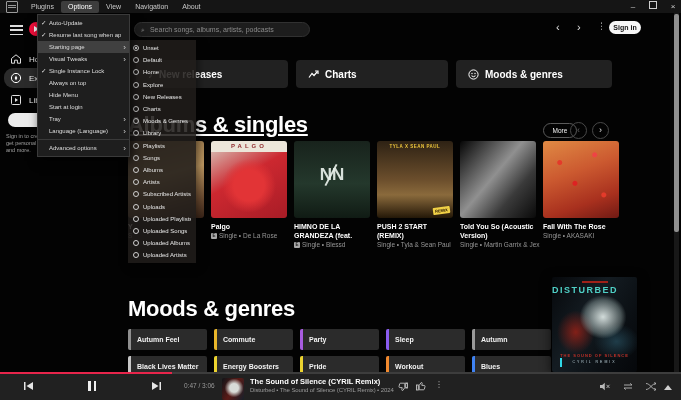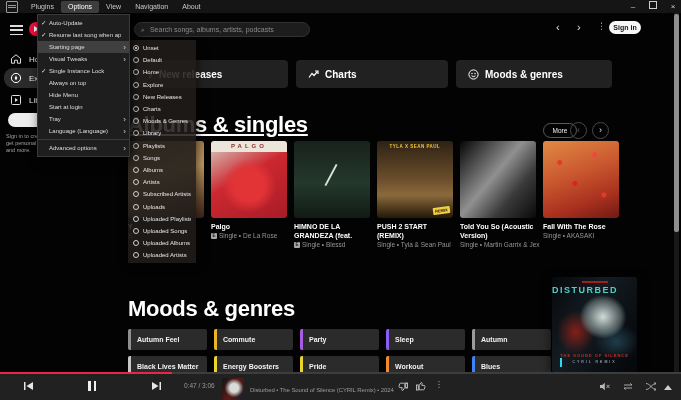--- a/index.html
+++ b/index.html
@@ -247,20 +247,21 @@
     </div>
     <div class="ctitle">Palgo</div>
     <div class="csub">
       <span class="ebadge">E</span>
       <span>Single • De La Rose</span>
     </div>
   </div>
 
   <div class="abs card" style="left:294px;">
     <div class="art art-2">
+      <div class="nn-text">NN</div>
       <div class="nn-slash"></div>
     </div>
     <div class="ctitle">HIMNO DE LA GRANDEZA (feat. ATLETICO NACIONAL)</div>
     <div class="csub">
       <span class="ebadge">E</span>
       <span>Single • Blessd</span>
     </div>
   </div>
 
   <div class="abs card" style="left:377px;">
@@ -358,20 +359,21 @@
       <span style="width:2.5px;height:10px;background:#f0f0f0;display:block;"></span>
       <span style="width:2.5px;height:10px;background:#f0f0f0;display:block;"></span>
     </div>
     <svg class="abs" style="left:152px;top:9px;" width="9" height="10" viewBox="0 0 9 10">
       <rect x="7.5" y="1" width="1.5" height="8" fill="#e6e6e6"></rect>
         <path d="M0 1 L6.5 5 L0 9 Z" fill="#e6e6e6"></path>
     </svg>
     <div class="abs ptime">0:47 / 3:06</div>
 
     <div class="abs pthumb"></div>
+    <div class="abs ptitle">The Sound of Silence (CYRIL Remix)</div>
     <div class="abs psub">Disturbed • The Sound of Silence (CYRIL Remix) • 2024</div>
 
     <svg class="abs" style="left:398px;top:10px;" width="10" height="10" viewBox="0 0 10 10">
       <g transform="rotate(180 5 5)">
           <rect x="0.5" y="4" width="1.8" height="5" fill="none" stroke="#c4c4c4" stroke-width="0.9"></rect>
       <path d="M3.2 8.8 H7.4 c.5 0 .9-.3 1-.8 l.6-2.6 c.1-.5-.3-1-.8-1 H5.8 l.4-2 c.1-.5-.2-.9-.7-.9 -.3 0-.5.1-.6.4 L3.2 4.4 Z" fill="none" stroke="#c4c4c4" stroke-width="0.9"></path>
         </g>
     </svg>
     <svg class="abs" style="left:416px;top:9px;" width="10" height="10" viewBox="0 0 10 10">
       <rect x="0.5" y="4" width="1.8" height="5" fill="none" stroke="#c4c4c4" stroke-width="0.9"></rect>

